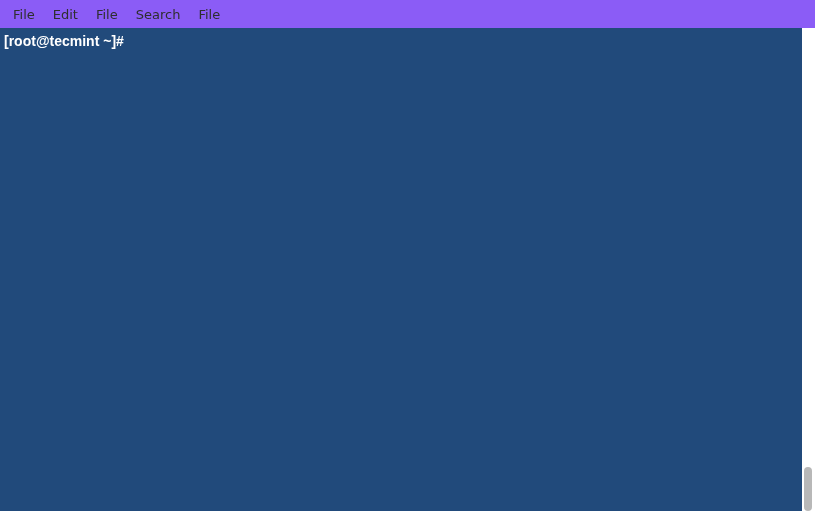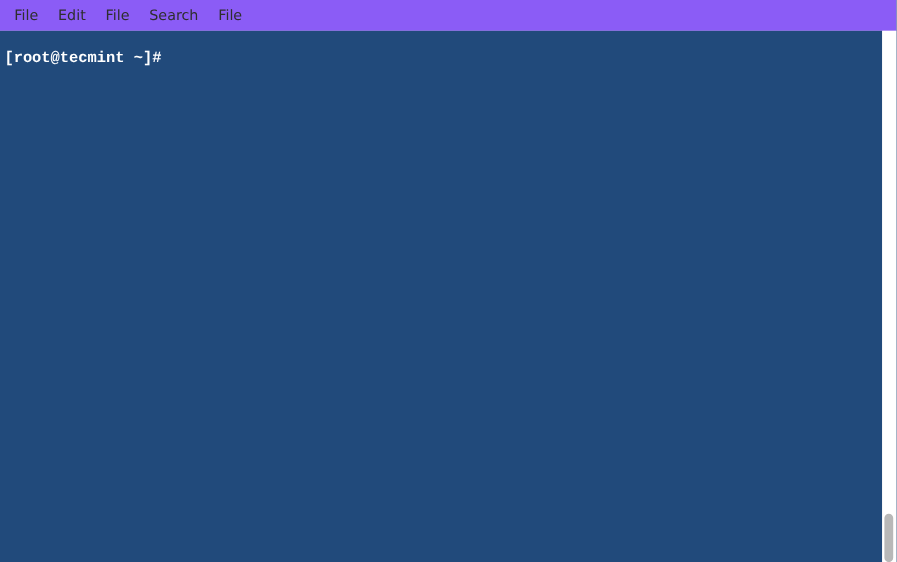--- a/index.html
+++ b/index.html
@@ -29,22 +29,22 @@
     }
     .terminal-container {
       position: relative;
       width: 815px;
       height: 483px;
       display: flex;
     }
     .terminal-body {
       flex: 1;
       background: #214a7b;
-      padding: 16px 4px;
-      font-family: Liberation Mono, monospace;
+      padding: 4px 4px;
+      font-family: Liberation Sans, sans-serif;
       font-size: 14px;
       font-weight: bold;
       color: #ffffff;
       line-height: 1.3;
       white-space: pre;
       overflow: hidden;
     }
     .scrollbar {
       width: 13px;
       height: 100%;

